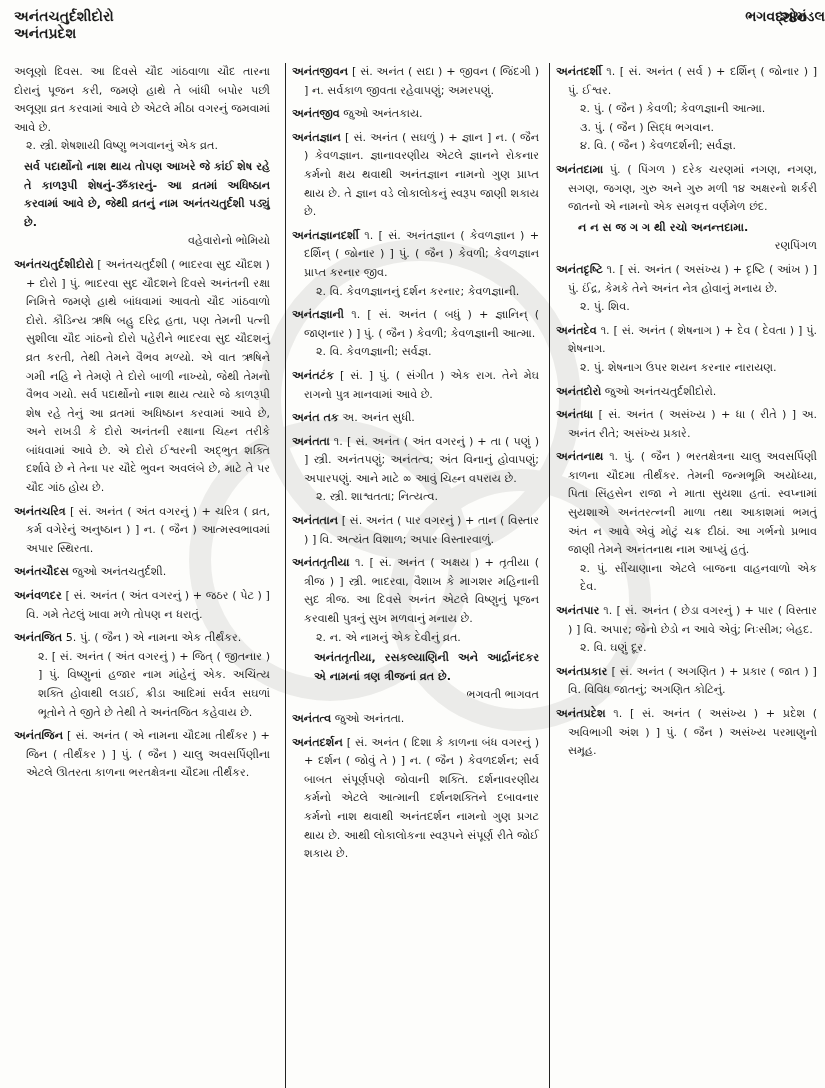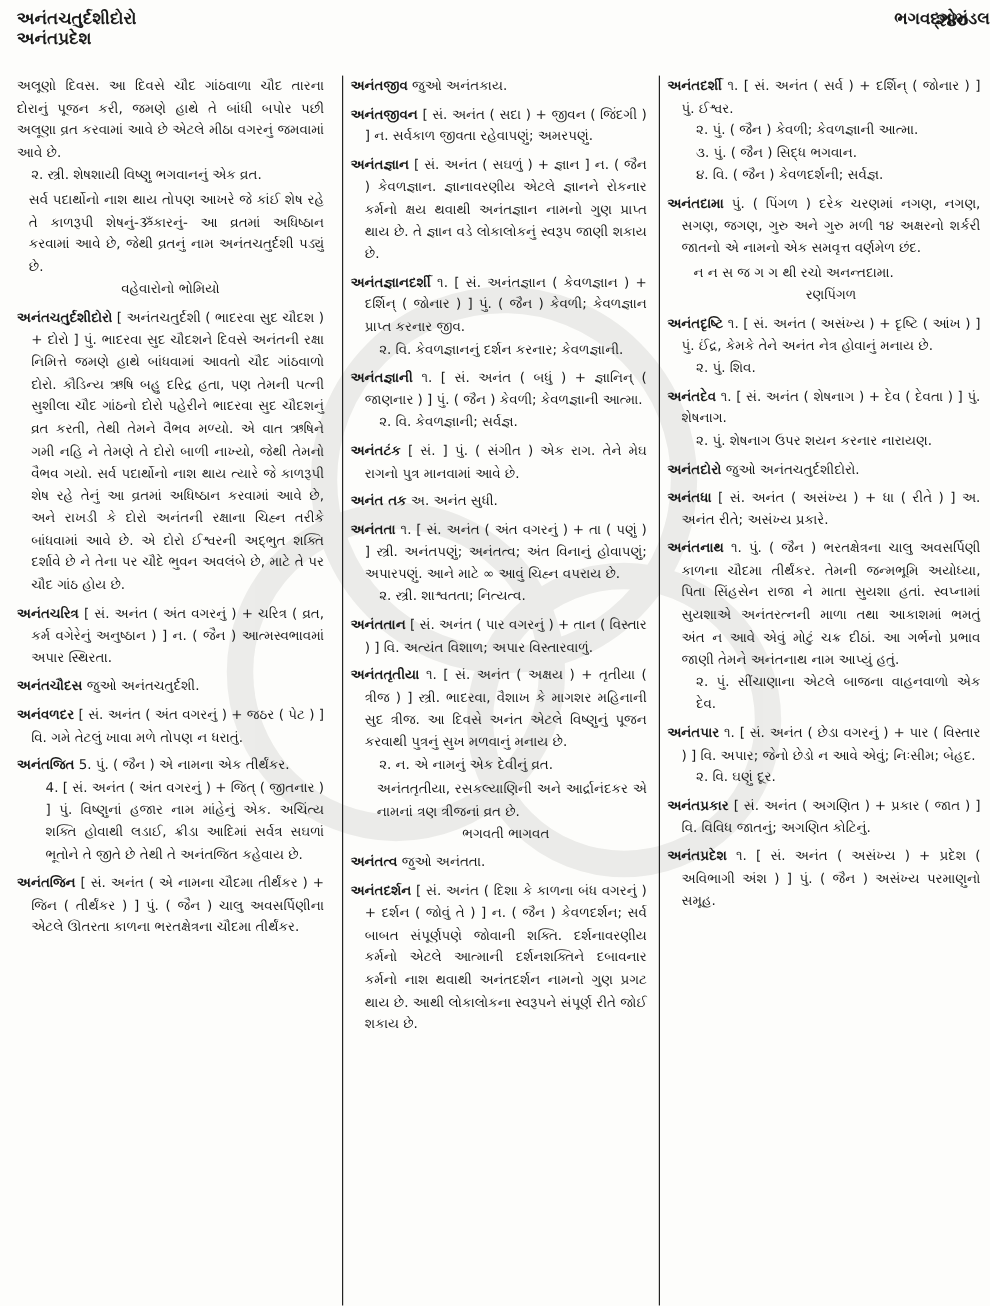--- a/index.html
+++ b/index.html
@@ -16,22 +16,22 @@
   .hdr-right { position: absolute; right: 18px; top: 8px; font-weight: bold; font-size: 15px; }
   .columns { position: absolute; top: 48px; left: 0; width: 825px; height: 1040px; z-index: 2; margin-top: 15px; }
   .col { position: absolute; top: 0; height: 1030px; box-sizing: border-box; overflow: hidden; font-size: 11.2px; line-height: 18.6px; text-align: justify; }
   .col1 { left: 14px; width: 262px; padding-right: 6px; }
   .col2 { left: 285px; width: 258px; border-left: 1.5px solid #222; padding-left: 6px; padding-right: 4px; }
   .col3 { left: 549px; width: 268px; border-left: 1.5px solid #222; padding-left: 6px; }
   .entry { margin: 0 0 5px 0; padding-left: 12px; text-indent: -12px; }
   .entry.cont { padding-left: 0; text-indent: 0; }
   .hw { font-weight: bold; }
   .sense { display: block; padding-left: 12px; text-indent: 0; }
-  .quote { display: block; padding-left: 10px; text-indent: 0; margin-top: 2px; }
-  .source { display: block; text-align: center; text-indent: 0; }
+  .quote { display: block; padding-left: 10px; text-indent: 0; margin-top: 2px; font-weight: bold; }
+  .source { display: block; text-align: right; text-indent: 0; }
 </style>
 </head>
 <body>
 
 <svg class="watermark" viewBox="0 0 825 1088">
   <g fill="none" stroke="#e9e9e6" stroke-width="22" opacity="0.85">
     <circle cx="420" cy="400" r="150"></circle>
     <circle cx="330" cy="560" r="130"></circle>
     <circle cx="520" cy="600" r="120"></circle>
   </g>
@@ -46,26 +46,26 @@
   <div class="hdr-right">૨૪૦</div>
 </div>
 
 <div class="columns">
   <div class="col col1">
       <p class="entry cont"><span>અલૂણો દિવસ. આ દિવસે ચૌદ ગાંઠવાળા ચૌદ તારના દોરાનું પૂજન કરી, જમણે હાથે તે બાંધી બપોર પછી અલૂણા વ્રત કરવામાં આવે છે એટલે મીઠા વગરનું જમવામાં આવે છે.</span><span class="sense">૨. સ્ત્રી. શેષશાયી વિષ્ણુ ભગવાનનું એક વ્રત.</span><span class="quote">સર્વ પદાર્થોનો નાશ થાય તોપણ આખરે જે કાંઈ શેષ રહે તે કાળરૂપી શેષનું-ૐકારનું- આ વ્રતમાં અધિષ્ઠાન કરવામાં આવે છે, જેથી વ્રતનું નામ અનંતચતુર્દશી પડ્યું છે.</span><span class="source">વહેવારોનો ભોમિયો</span></p>
       <p class="entry"><span class="hw">અનંતચતુર્દશીદોરો</span> <span>[ અનંતચતુર્દશી ( ભાદરવા સુદ ચૌદશ ) + દોરો ] પું. ભાદરવા સુદ ચૌદશને દિવસે અનંતની રક્ષા નિમિત્તે જમણે હાથે બાંધવામાં આવતો ચૌદ ગાંઠવાળો દોરો. કૌડિન્ય ઋષિ બહુ દરિદ્ર હતા, પણ તેમની પત્ની સુશીલા ચૌદ ગાંઠનો દોરો પહેરીને ભાદરવા સુદ ચૌદશનું વ્રત કરતી, તેથી તેમને વૈભવ મળ્યો. એ વાત ઋષિને ગમી નહિ ને તેમણે તે દોરો બાળી નાખ્યો, જેથી તેમનો વૈભવ ગયો. સર્વ પદાર્થોનો નાશ થાય ત્યારે જે કાળરૂપી શેષ રહે તેનું આ વ્રતમાં અધિષ્ઠાન કરવામાં આવે છે, અને રાખડી કે દોરો અનંતની રક્ષાના ચિહ્ન તરીકે બાંધવામાં આવે છે. એ દોરો ઈશ્વરની અદ્ભુત શક્તિ દર્શાવે છે ને તેના પર ચૌદે ભુવન અવલંબે છે, માટે તે પર ચૌદ ગાંઠ હોય છે.</span></p>
       <p class="entry"><span class="hw">અનંતચરિત્ર</span> <span>[ સં. અનંત ( અંત વગરનું ) + ચરિત્ર ( વ્રત, કર્મ વગેરેનું અનુષ્ઠાન ) ] ન. ( જૈન ) આત્મસ્વભાવમાં અપાર સ્થિરતા.</span></p>
       <p class="entry"><span class="hw">અનંતચૌદસ</span> <span>જુઓ અનંતચતુર્દશી.</span></p>
       <p class="entry"><span class="hw">અનંવળદર</span> <span>[ સં. અનંત ( અંત વગરનું ) + જઠર ( પેટ ) ] વિ. ગમે તેટલું ખાવા મળે તોપણ ન ધરાતું.</span></p>
-      <p class="entry"><span class="hw">અનંતજિત</span> <span>5. પું. ( જૈન ) એ નામના એક તીર્થંકર.</span><span class="sense">4. [ સં. અનંત ( અંત વગરનું ) + જિત્ ( જીતનાર ) ] પું. વિષ્ણુનાં હજાર નામ માંહેનું એક. અચિંત્ય શક્તિ હોવાથી લડાઈ, ક્રીડા આદિમાં સર્વત્ર સઘળાં ભૂતોને તે જીતે છે તેથી તે અનંતજિત કહેવાય છે.</span></p>
+      <p class="entry"><span class="hw">અનંતજિત</span> <span>5. પું. ( જૈન ) એ નામના એક તીર્થંકર.</span><span class="sense">૨. [ સં. અનંત ( અંત વગરનું ) + જિત્ ( જીતનાર ) ] પું. વિષ્ણુનાં હજાર નામ માંહેનું એક. અચિંત્ય શક્તિ હોવાથી લડાઈ, ક્રીડા આદિમાં સર્વત્ર સઘળાં ભૂતોને તે જીતે છે તેથી તે અનંતજિત કહેવાય છે.</span></p>
       <p class="entry"><span class="hw">અનંતજિન</span> <span>[ સં. અનંત ( એ નામના ચૌદમા તીર્થંકર ) + જિન ( તીર્થંકર ) ] પું. ( જૈન ) ચાલુ અવસર્પિણીના એટલે ઊતરતા કાળના ભરતક્ષેત્રના ચૌદમા તીર્થંકર.</span></p>
     </div>
   <div class="col col2">
+      <p class="entry"><span class="hw">અનંતજીવન</span> <span>[ સં. અનંત ( સદા ) + જીવન ( જિંદગી ) ] ન. સર્વકાળ જીવતા રહેવાપણું; અમરપણું.</span></p>
       <p class="entry"><span class="hw">અનંતજીવ</span> <span>જુઓ અનંતકાય.</span></p>
-      <p class="entry"><span class="hw">અનંતજીવન</span> <span>[ સં. અનંત ( સદા ) + જીવન ( જિંદગી ) ] ન. સર્વકાળ જીવતા રહેવાપણું; અમરપણું.</span></p>
       <p class="entry"><span class="hw">અનંતજ્ઞાન</span> <span>[ સં. અનંત ( સઘળું ) + જ્ઞાન ] ન. ( જૈન ) કેવળજ્ઞાન. જ્ઞાનાવરણીય એટલે જ્ઞાનને રોકનાર કર્મનો ક્ષય થવાથી અનંતજ્ઞાન નામનો ગુણ પ્રાપ્ત થાય છે. તે જ્ઞાન વડે લોકાલોકનું સ્વરૂપ જાણી શકાય છે.</span></p>
       <p class="entry"><span class="hw">અનંતજ્ઞાનદર્શી</span> <span>૧. [ સં. અનંતજ્ઞાન ( કેવળજ્ઞાન ) + દર્શિન્ ( જોનાર ) ] પું. ( જૈન ) કેવળી; કેવળજ્ઞાન પ્રાપ્ત કરનાર જીવ.</span><span class="sense">૨. વિ. કેવળજ્ઞાનનું દર્શન કરનાર; કેવળજ્ઞાની.</span></p>
       <p class="entry"><span class="hw">અનંતજ્ઞાની</span> <span>૧. [ સં. અનંત ( બધું ) + જ્ઞાનિન્ ( જાણનાર ) ] પું. ( જૈન ) કેવળી; કેવળજ્ઞાની આત્મા.</span><span class="sense">૨. વિ. કેવળજ્ઞાની; સર્વજ્ઞ.</span></p>
       <p class="entry"><span class="hw">અનંતટંક</span> <span>[ સં. ] પું. ( સંગીત ) એક રાગ. તેને મેઘ રાગનો પુત્ર માનવામાં આવે છે.</span></p>
       <p class="entry"><span class="hw">અનંત તક</span> <span>અ. અનંત સુધી.</span></p>
       <p class="entry"><span class="hw">અનંતતા</span> <span>૧. [ સં. અનંત ( અંત વગરનું ) + તા ( પણું ) ] સ્ત્રી. અનંતપણું; અનંતત્વ; અંત વિનાનું હોવાપણું; અપારપણું. આને માટે ∞ આવું ચિહ્ન વપરાય છે.</span><span class="sense">૨. સ્ત્રી. શાશ્વતતા; નિત્યત્વ.</span></p>
       <p class="entry"><span class="hw">અનંતતાન</span> <span>[ સં. અનંત ( પાર વગરનું ) + તાન ( વિસ્તાર ) ] વિ. અત્યંત વિશાળ; અપાર વિસ્તારવાળું.</span></p>
       <p class="entry"><span class="hw">અનંતતૃતીયા</span> <span>૧. [ સં. અનંત ( અક્ષય ) + તૃતીયા ( ત્રીજ ) ] સ્ત્રી. ભાદરવા, વૈશાખ કે માગશર મહિનાની સુદ ત્રીજ. આ દિવસે અનંત એટલે વિષ્ણુનું પૂજન કરવાથી પુત્રનું સુખ મળવાનું મનાય છે.</span><span class="sense">૨. ન. એ નામનું એક દેવીનું વ્રત.</span><span class="quote">અનંતતૃતીયા, રસકલ્યાણિની અને આર્દ્રાનંદકર એ નામનાં ત્રણ ત્રીજનાં વ્રત છે.</span><span class="source">ભગવતી ભાગવત</span></p>
       <p class="entry"><span class="hw">અનંતત્વ</span> <span>જુઓ અનંતતા.</span></p>
       <p class="entry"><span class="hw">અનંતદર્શન</span> <span>[ સં. અનંત ( દિશા કે કાળના બંધ વગરનું ) + દર્શન ( જોવું તે ) ] ન. ( જૈન ) કેવળદર્શન; સર્વ બાબત સંપૂર્ણપણે જોવાની શક્તિ. દર્શનાવરણીય કર્મનો એટલે આત્માની દર્શનશક્તિને દબાવનાર કર્મનો નાશ થવાથી અનંતદર્શન નામનો ગુણ પ્રગટ થાય છે. આથી લોકાલોકના સ્વરૂપને સંપૂર્ણ રીતે જોઈ શકાય છે.</span></p>

